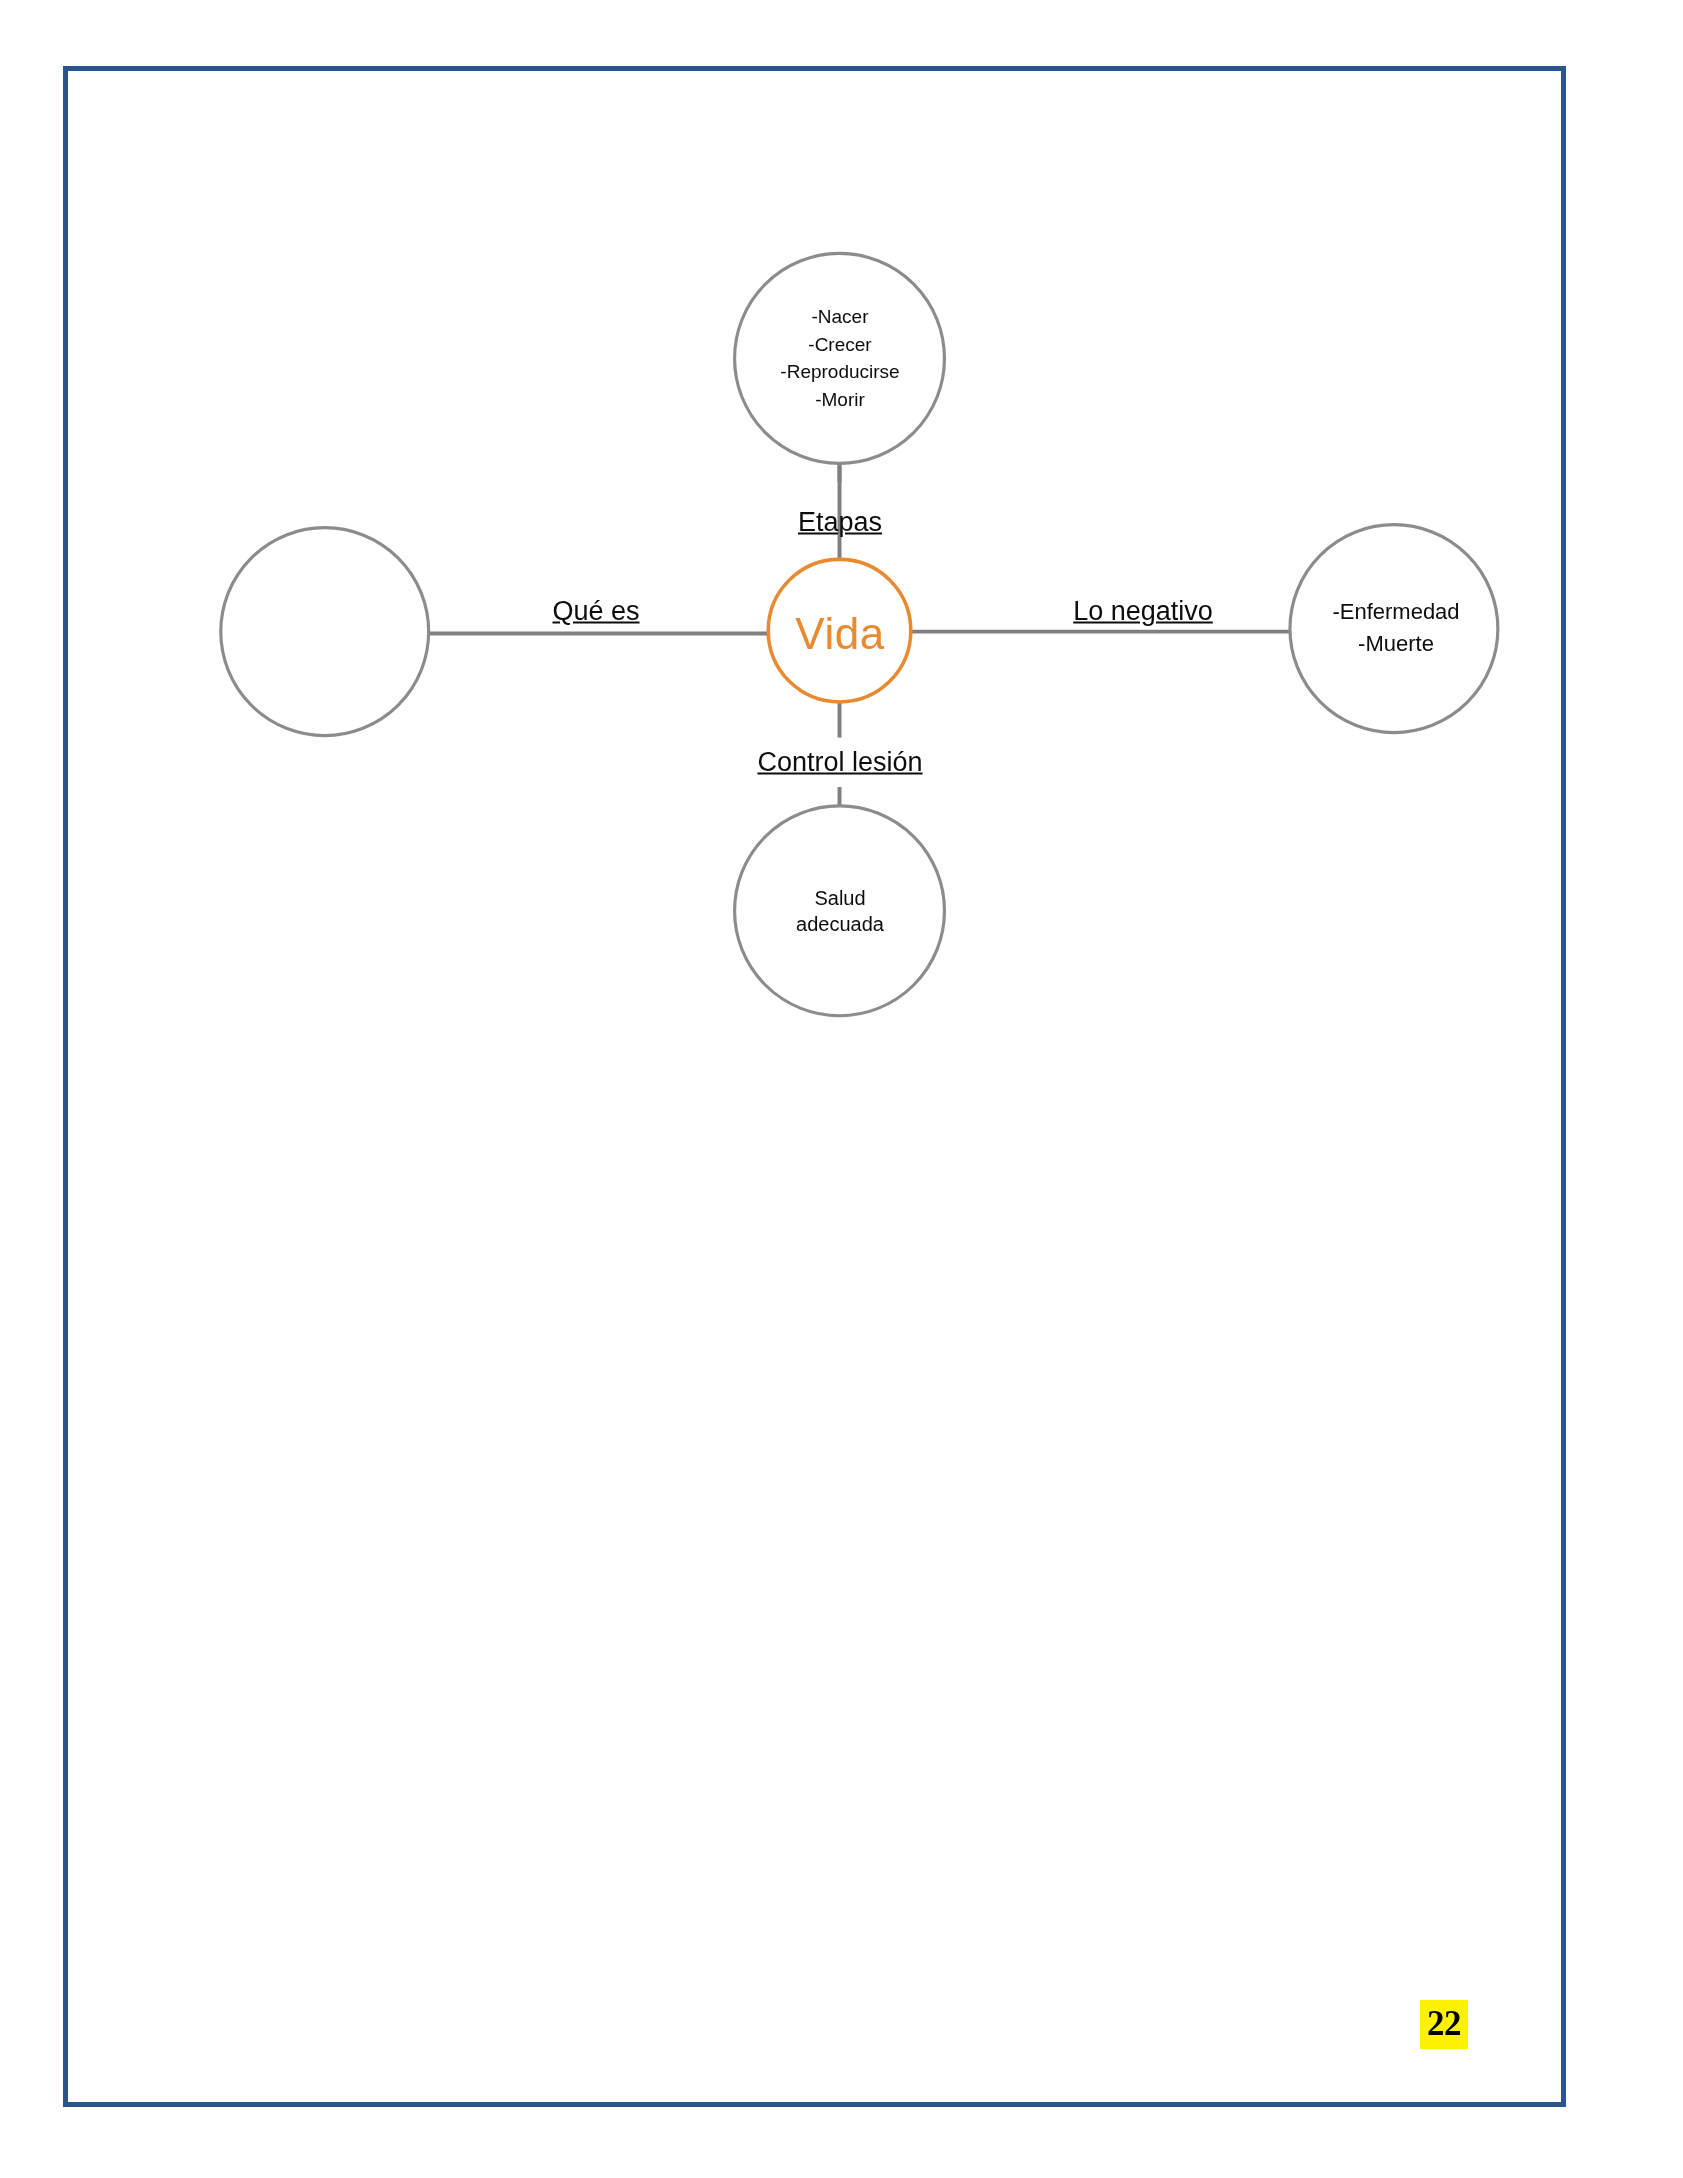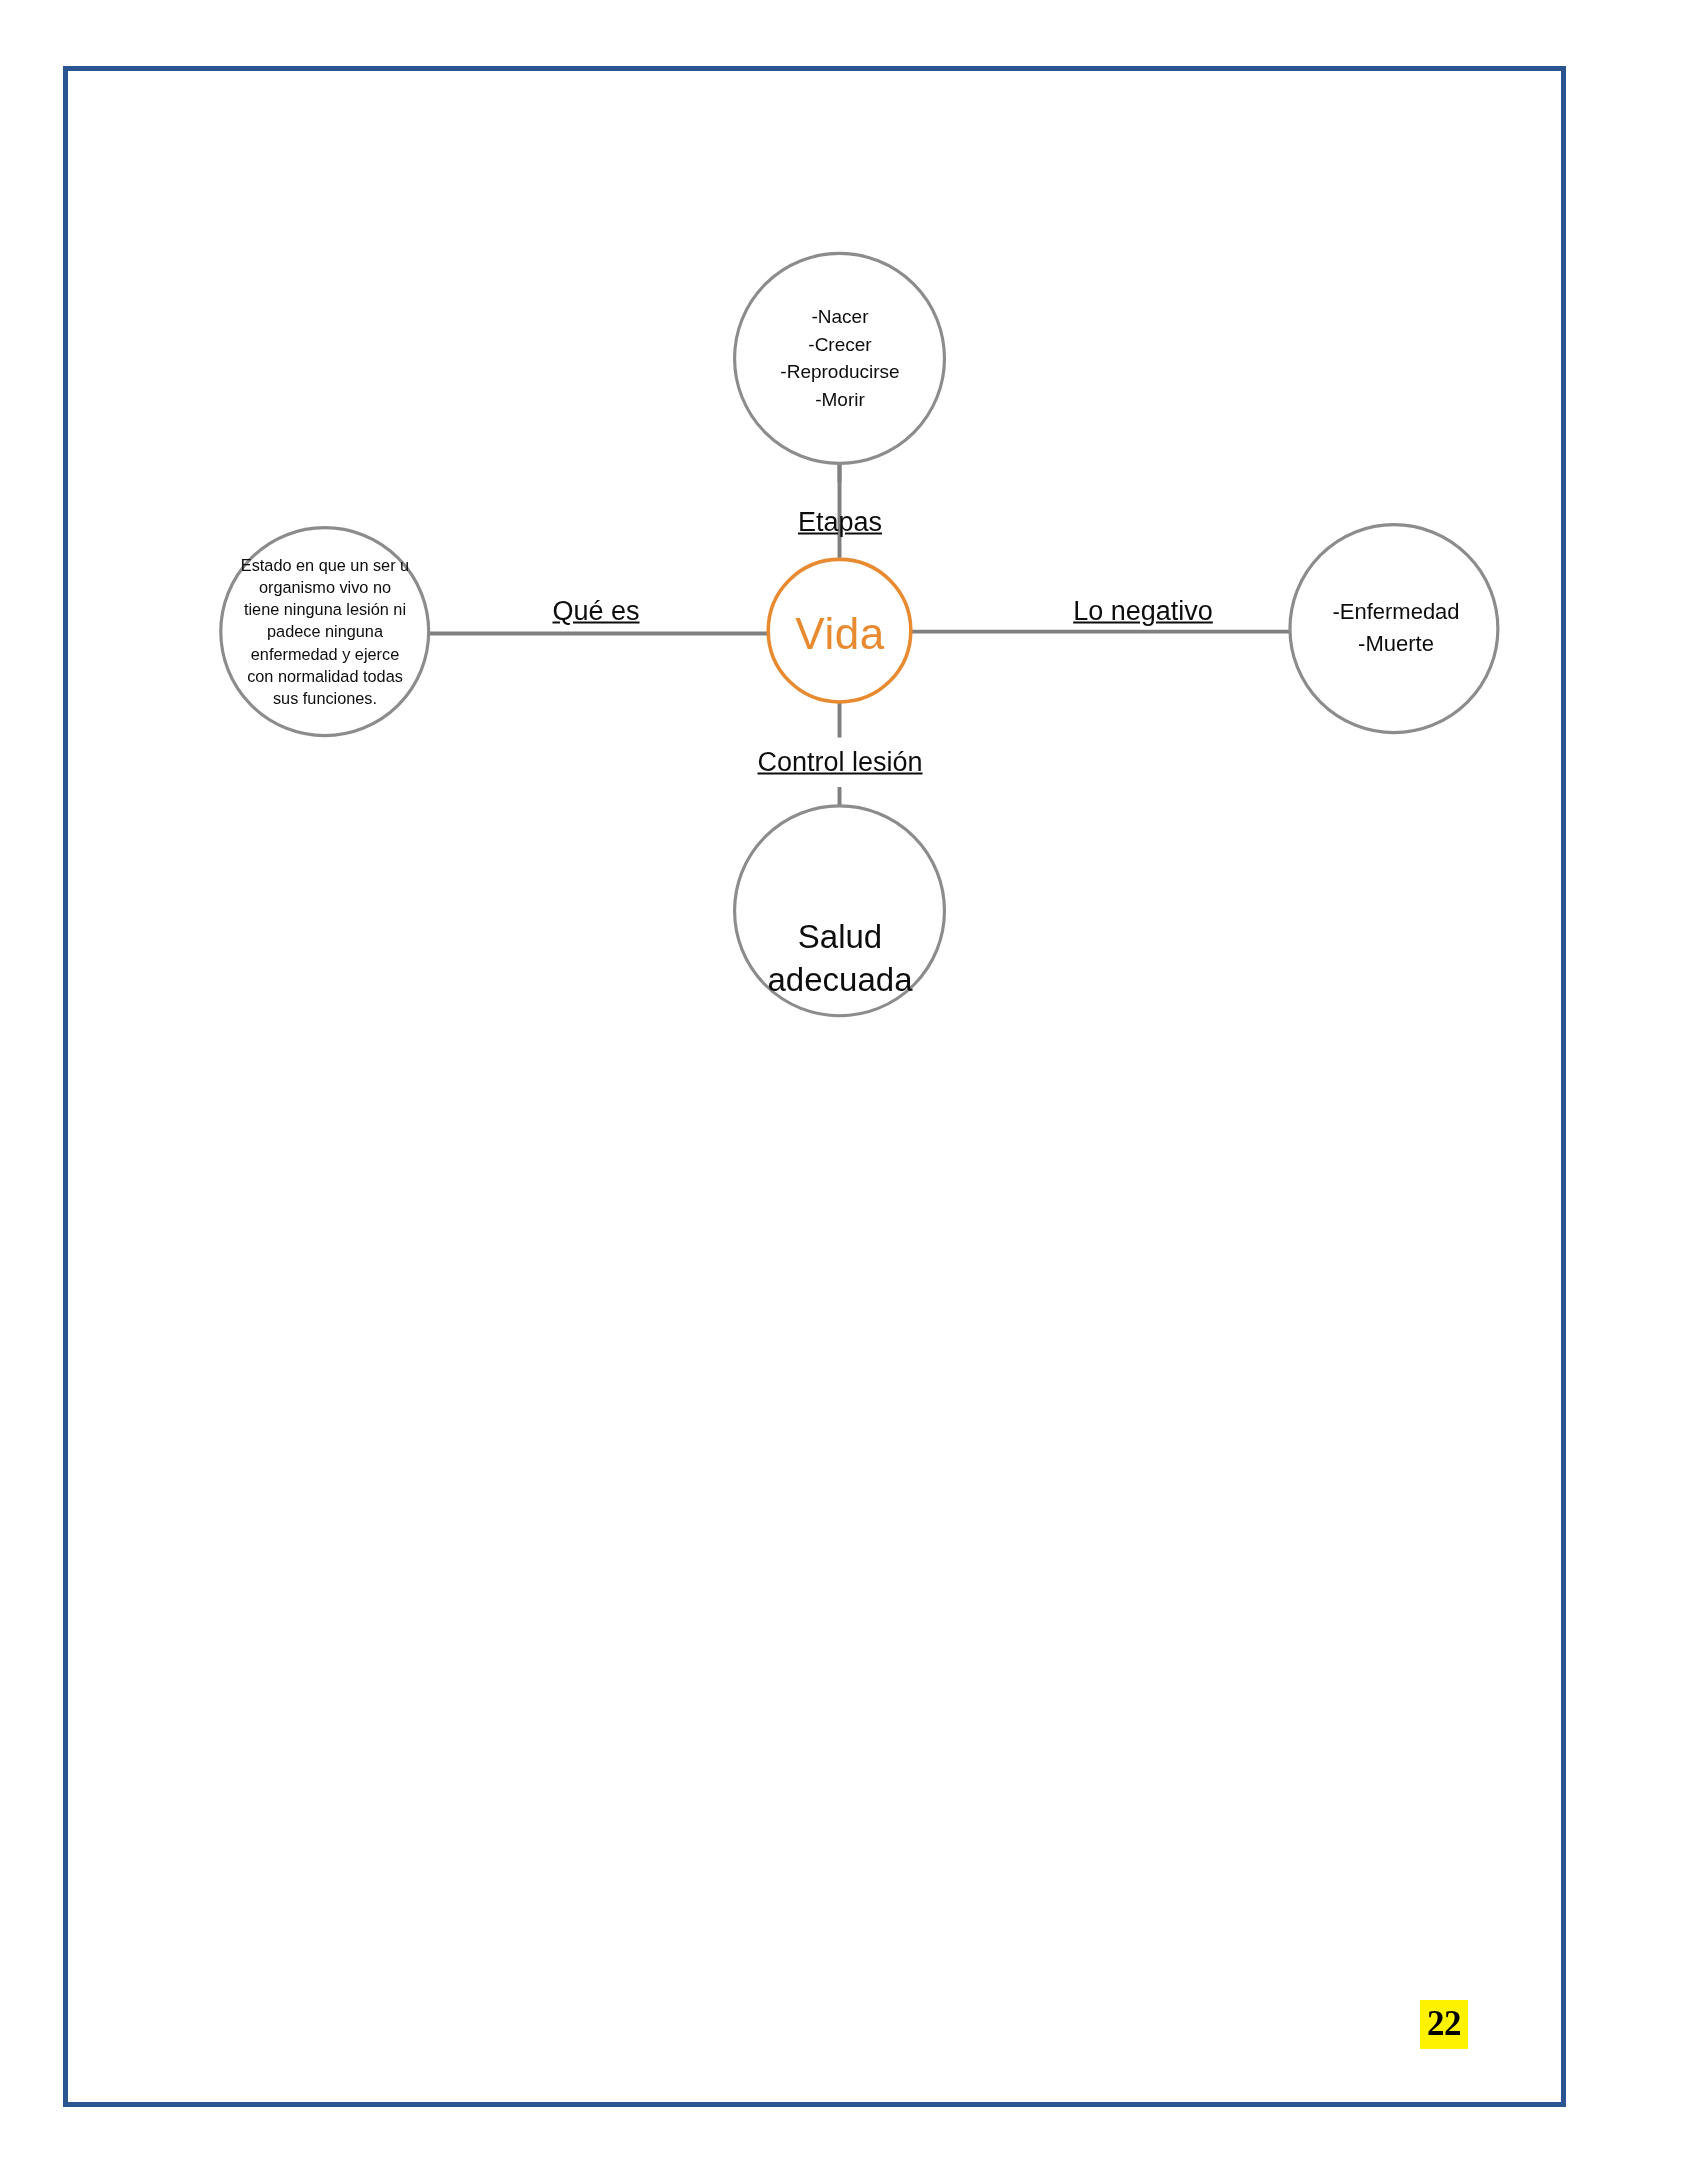--- a/index.html
+++ b/index.html
@@ -68,23 +68,22 @@
     line-height: 1.36;
     width: 170px;
   }
 
   .node-right-label {
     font-size: 22px;
     line-height: 1.45;
   }
 
   .node-bottom-label {
-    font-size: 33px;
+    font-size: 20px;
     line-height: 1.30;
-    margin-top: 48px;
   }
 
   
   .edge-label {
     position: absolute;
     text-align: center;
     color: #0d0d0d;
     font-size: 27px;
     transform: translate(-50%, -50%);
     white-space: nowrap;
@@ -131,21 +130,20 @@
       <circle cx="848" cy="920" r="106" fill="#ffffff" stroke="#8c8c8c" stroke-width="3.2"></circle>
       <circle cx="848" cy="637" r="72" fill="#ffffff" stroke="#E78A30" stroke-width="3.6"></circle>
     </g>
   </svg>
 
   <div class="node-text node-top-label" style="left:840px; top:358px;">-Nacer
 -Crecer
 -Reproducirse
 -Morir</div>
 
-  <div class="node-text node-left-label" style="left:325px; top:632px;">Estado en que un ser u organismo vivo no tiene ninguna lesión ni padece ninguna enfermedad y ejerce con normalidad todas sus funciones.</div>
 
   <div class="node-text node-right-label" style="left:1396px; top:628px;">-Enfermedad
 -Muerte</div>
 
   <div class="node-text node-bottom-label" style="left:840px; top:911px;">Salud
 adecuada</div>
 
   <div class="node-text node-center-label" style="left:840px; top:634px;">Vida</div>
 
   <div class="edge-label" style="left:840px; top:522px;">Etapas</div>

